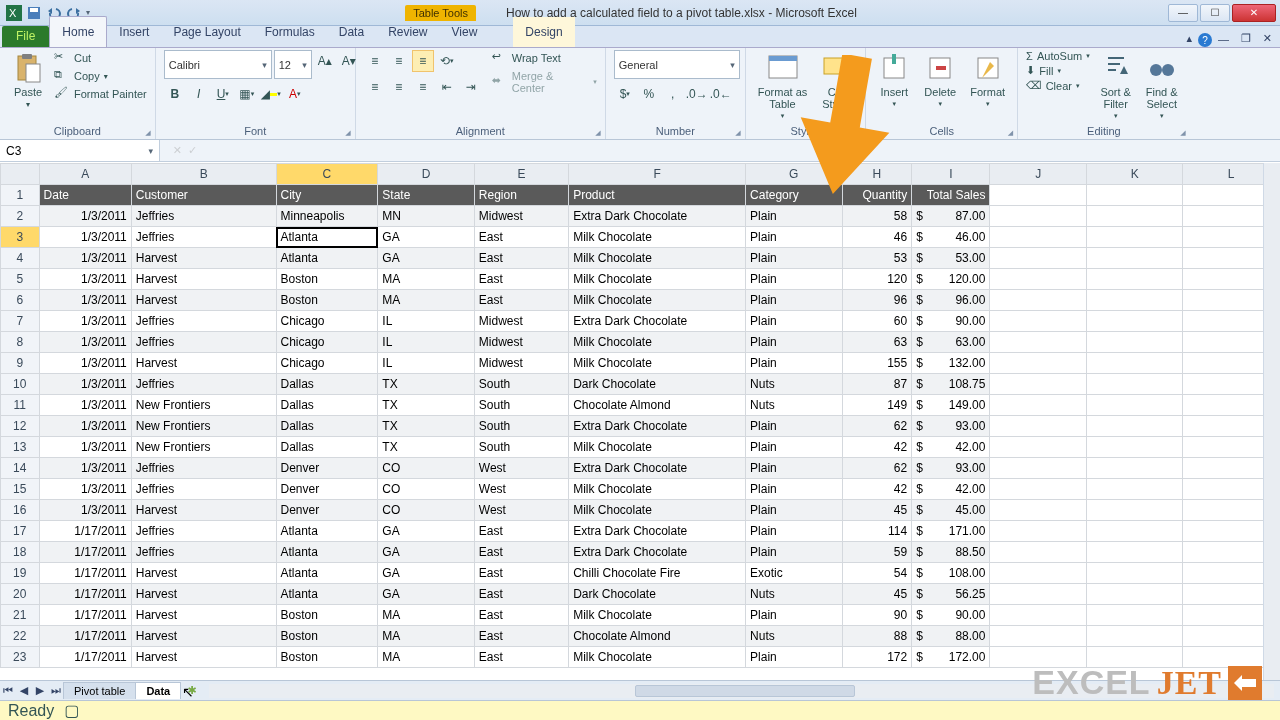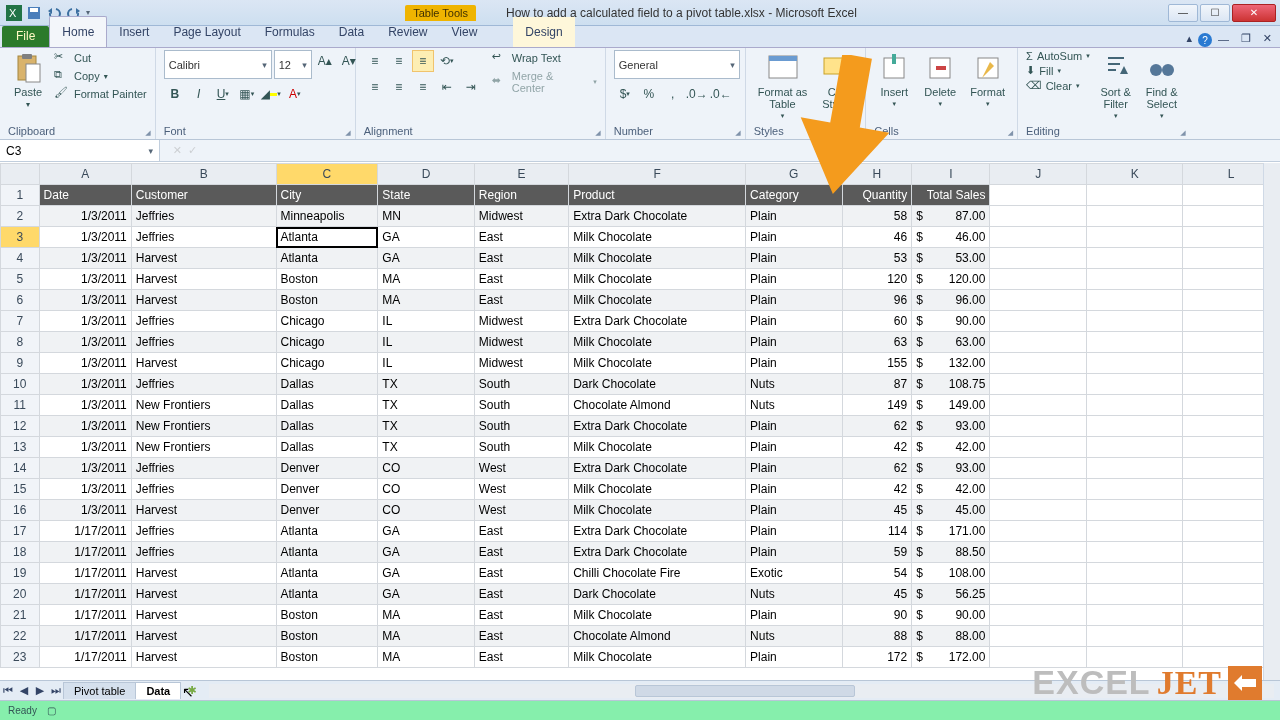--- a/index.html
+++ b/index.html
@@ -12,29 +12,29 @@
   .titlebar .center { flex: 1; display: flex; justify-content: center; align-items: center; gap: 30px; }
   .titlebar .tabletools { background: #efb400; color: #403000; padding: 2px 8px; font-size: 11px; border-radius: 2px 2px 0 0; }
   .titlebar .title { font-size: 12px; color: #333; }
   .titlebar .winbtns { display: flex; margin-right: 4px; }
   .titlebar .winbtn { width: 30px; height: 18px; background: linear-gradient(#f2f6fb,#dbe6f4); border: 1px solid #9fb8d6; border-radius: 2px; margin-left: 2px; display:flex;align-items:center;justify-content:center;font-size:10px;color:#333; }
   .titlebar .winbtn.close { background: linear-gradient(#e67,#c33); color:#fff; border-color:#a22; width:44px; }
 
   
   .ribbontabs { height: 22px; background:#dbe6f4; border-bottom:1px solid #aac; display:flex; align-items:flex-end; padding:0 2px; }
   .ribbontabs .tab { padding: 8px 12px; font-size: 12px; color:#346; cursor:pointer; }
-  .ribbontabs .tab.file { background:#2b7a2b;color:#fef9c3;border-radius:2px 2px 0 0;padding:3px 14px 4px;}
+  .ribbontabs .tab.file { background:#2b7a2b;color:#bef264;border-radius:2px 2px 0 0;padding:3px 14px 4px;}
   .ribbontabs .tab.active { background:#f3f6fa; border:1px solid #aac; border-bottom:none; border-radius:2px 2px 0 0;}
   .ribbontabs .spacer { flex:1; }
   .ribbontabs .help { padding:2px 6px; color:#346; }
 
   
   .ribbon { height: 92px; background:#eef3f9; border-bottom:1px solid #b8c6d7; display:flex; }
   .group { border-right:1px solid #cfd9e6; display:flex; flex-direction:column; justify-content:space-between; padding:2px 8px 0; }
-  .group-label { text-align:left; color:#4b5f7a; font-size:11px; padding:0 0 2px; position:relative; }
+  .group-label { text-align:center; color:#4b5f7a; font-size:11px; padding:0 0 2px; position:relative; }
   .group-label::after { content:"◢"; position:absolute; right:-4px; bottom:2px; font-size:7px; color:#8093ab; }
   .group-body { display:flex; align-items:flex-start; gap:6px; }
   .bigbtn { display:flex; flex-direction:column; align-items:center; gap:2px; padding:2px 4px; color:#355; }
   .bigbtn .bigicon { width:32px; height:32px; display:block; }
   .smallrow { display:flex; flex-direction:column; gap:2px; }
   .smallitem { display:flex; align-items:center; gap:4px; color:#355; }
   .smallicon { width:16px; height:16px; display:inline-block; }
   .combo { height:29px; background:#fff; border:1px solid #abc; display:flex; align-items:center; padding:0 4px; font-size:11px; color:#333; }
   .combo .dd { margin-left:auto; color:#567; font-size:9px; }
   .btnrow { display:flex; gap:2px; }
@@ -75,21 +75,21 @@
   .sheetbar { position:absolute; bottom:20px; left:0; right:0; height:20px; background:#e4ecf5; border-top:1px solid #b8c6d7; display:flex; align-items:center; font-size:11px; }
   .sheetbar .navbtn { width:16px; text-align:center; color:#346; }
   .sheetbar .stab { padding:2px 10px; background:#d5e0ed; border:1px solid #b8c6d7; border-bottom:none; margin-left:-1px; }
   .sheetbar .stab.active { background:#fff; font-weight:bold; }
   .sheetbar .newtab { width:22px; text-align:center; color:#7a4; }
   .sheetbar .hscroll { flex:1; margin:0 6px; height:14px; background:#e9edf2; position:relative; }
   .sheetbar .hscroll .thumb { position:absolute; left:40%; width:220px; height:12px; top:1px; background:#cfd9e6; border:1px solid #b8c6d7; border-radius:2px; }
   .sheetbar .cursor { position:absolute; left:182px; bottom:0; font-size:14px; }
 
   
-  .statusbar { position:absolute; bottom:0; left:0; right:0; height:20px; background:#86efac; border-top:1px solid #b8c6d7; display:flex; align-items:center; padding:0 8px; font-size:10px; color:#355; }
+  .statusbar { position:absolute; bottom:0; left:0; right:0; height:20px; background:#fef9c3; border-top:1px solid #b8c6d7; display:flex; align-items:center; padding:0 8px; font-size:16px; color:#355; }
 
   
   .vscroll { width:17px; background:#e9edf2; border-left:1px solid #cfd9e6; }
 
   
   .bigarrow { position:absolute; left:800px; top:55px; width:90px; height:140px; z-index:50; }
 
   
   .watermark { position:absolute; right:18px; bottom:18px; font-family:Arial, sans-serif; font-size:34px; font-weight:bold; color:#bdbdbd; letter-spacing:1px; display:flex; align-items:center; gap:6px; }
   .watermark .jet { color:#e07b2e;font-family:Liberation Serif, serif; }

